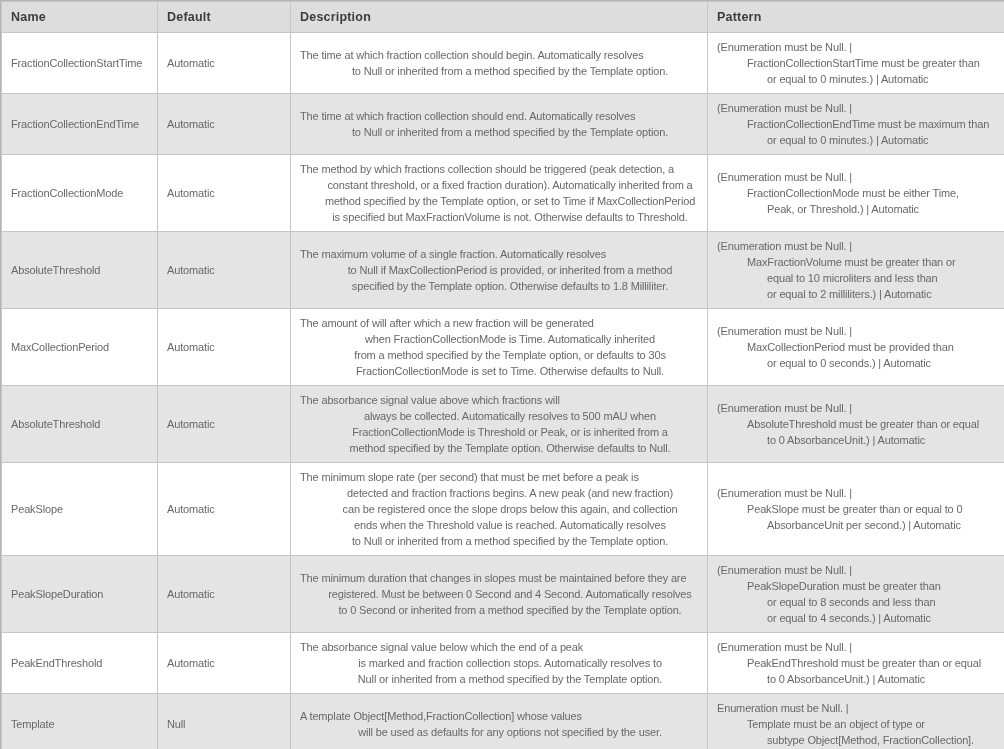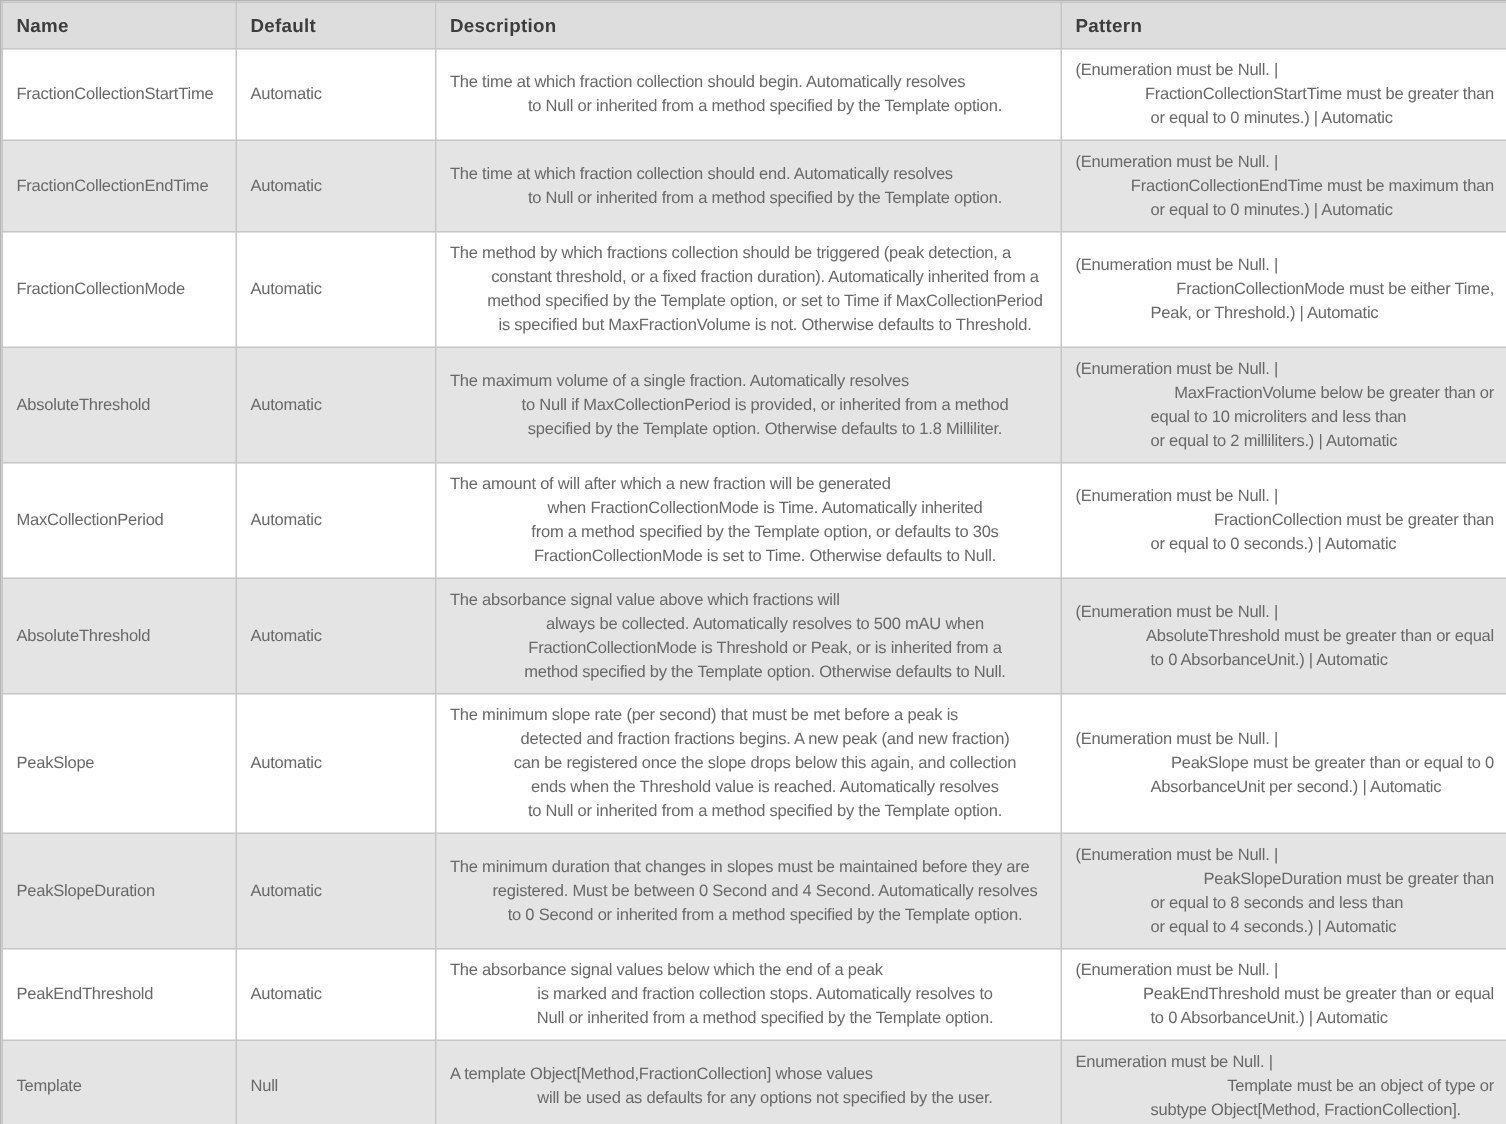--- a/index.html
+++ b/index.html
@@ -49,21 +49,21 @@
   td {
     font-size: 11px;
     letter-spacing: -0.15px;
     color: var(--body-text);
     padding: 6px 8px 6px 9px;
   }
   tbody tr:nth-child(even) td { background: var(--row-alt-bg); }
   tbody tr:nth-child(odd)  td { background: var(--row-bg); }
   .ln { line-height: 16px; white-space: nowrap; overflow: hidden; }
   .desc .ind1, .desc .ind2 { padding-left: 21px; text-align: center; }
-  .pat  .ind1 { padding-left: 30px; text-align: right; }
+  .pat  .ind1 { padding-left: 30px; }
   .pat  .ind2 { padding-left: 50px; }
 </style>
 </head>
 <body>
 
 <div class="table-wrap">
   <table>
     <colgroup>
       <col class="c-name">
         <col class="c-default">
@@ -123,37 +123,37 @@
         <tr>
           <td>AbsoluteThreshold</td>
           <td>Automatic</td>
           <td class="desc">
             <div class="ln ind0">The maximum volume of a single fraction.  Automatically resolves</div>
             <div class="ln ind1">to Null if MaxCollectionPeriod is provided, or inherited from a method</div>
             <div class="ln ind1">specified by the Template option. Otherwise defaults to 1.8 Milliliter.</div>
           </td>
           <td class="pat">
             <div class="ln ind0">(Enumeration must be Null.  |</div>
-            <div class="ln ind1">MaxFractionVolume below be greater than or</div>
+            <div class="ln ind1">MaxFractionVolume must be greater than or</div>
             <div class="ln ind2">equal to 10 microliters and less than</div>
             <div class="ln ind2">or equal to 2 milliliters.) | Automatic</div>
           </td>
         </tr>
         <tr>
           <td>MaxCollectionPeriod</td>
           <td>Automatic</td>
           <td class="desc">
             <div class="ln ind0">The amount of will after which a new fraction will be generated</div>
             <div class="ln ind1">when FractionCollectionMode is Time.  Automatically inherited</div>
             <div class="ln ind1">from a method specified by the Template option, or defaults to 30s</div>
             <div class="ln ind1">FractionCollectionMode is set to Time. Otherwise defaults to Null.</div>
           </td>
           <td class="pat">
             <div class="ln ind0">(Enumeration must be Null.  |</div>
-            <div class="ln ind1">FractionCollection must be greater than</div>
+            <div class="ln ind1">MaxCollectionPeriod must be provided than</div>
             <div class="ln ind2">or equal to 0 seconds.) | Automatic</div>
           </td>
         </tr>
         <tr>
           <td>AbsoluteThreshold</td>
           <td>Automatic</td>
           <td class="desc">
             <div class="ln ind0">The absorbance signal value above which fractions will</div>
             <div class="ln ind1">always be collected.  Automatically resolves to 500 mAU when</div>
             <div class="ln ind1">FractionCollectionMode is Threshold or Peak, or is inherited from a</div>
@@ -193,21 +193,21 @@
             <div class="ln ind0">(Enumeration must be Null.  |</div>
             <div class="ln ind1">PeakSlopeDuration must be greater than</div>
             <div class="ln ind2">or equal to 8 seconds and less than</div>
             <div class="ln ind2">or equal to 4 seconds.) | Automatic</div>
           </td>
         </tr>
         <tr>
           <td>PeakEndThreshold</td>
           <td>Automatic</td>
           <td class="desc">
-            <div class="ln ind0">The absorbance signal values below which the end of a peak</div>
+            <div class="ln ind0">The absorbance signal value below which the end of a peak</div>
             <div class="ln ind1">is marked and fraction collection stops.  Automatically resolves to</div>
             <div class="ln ind1">Null or inherited from a method specified by the Template option.</div>
           </td>
           <td class="pat">
             <div class="ln ind0">(Enumeration must be Null.  |</div>
             <div class="ln ind1">PeakEndThreshold must be greater than or equal</div>
             <div class="ln ind2">to 0 AbsorbanceUnit.) | Automatic</div>
           </td>
         </tr>
         <tr>

